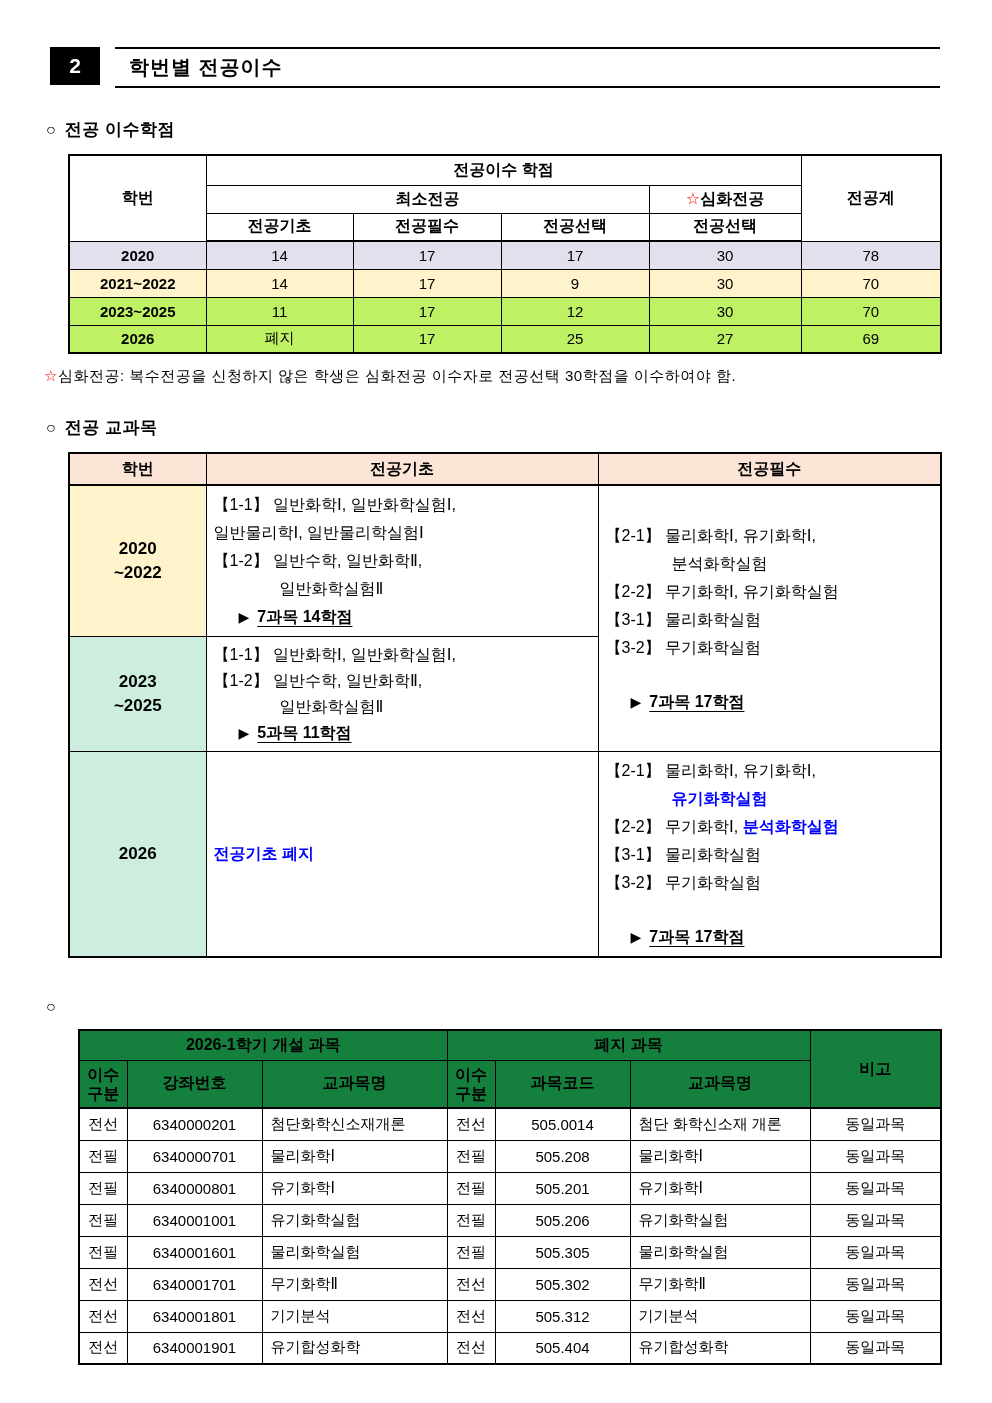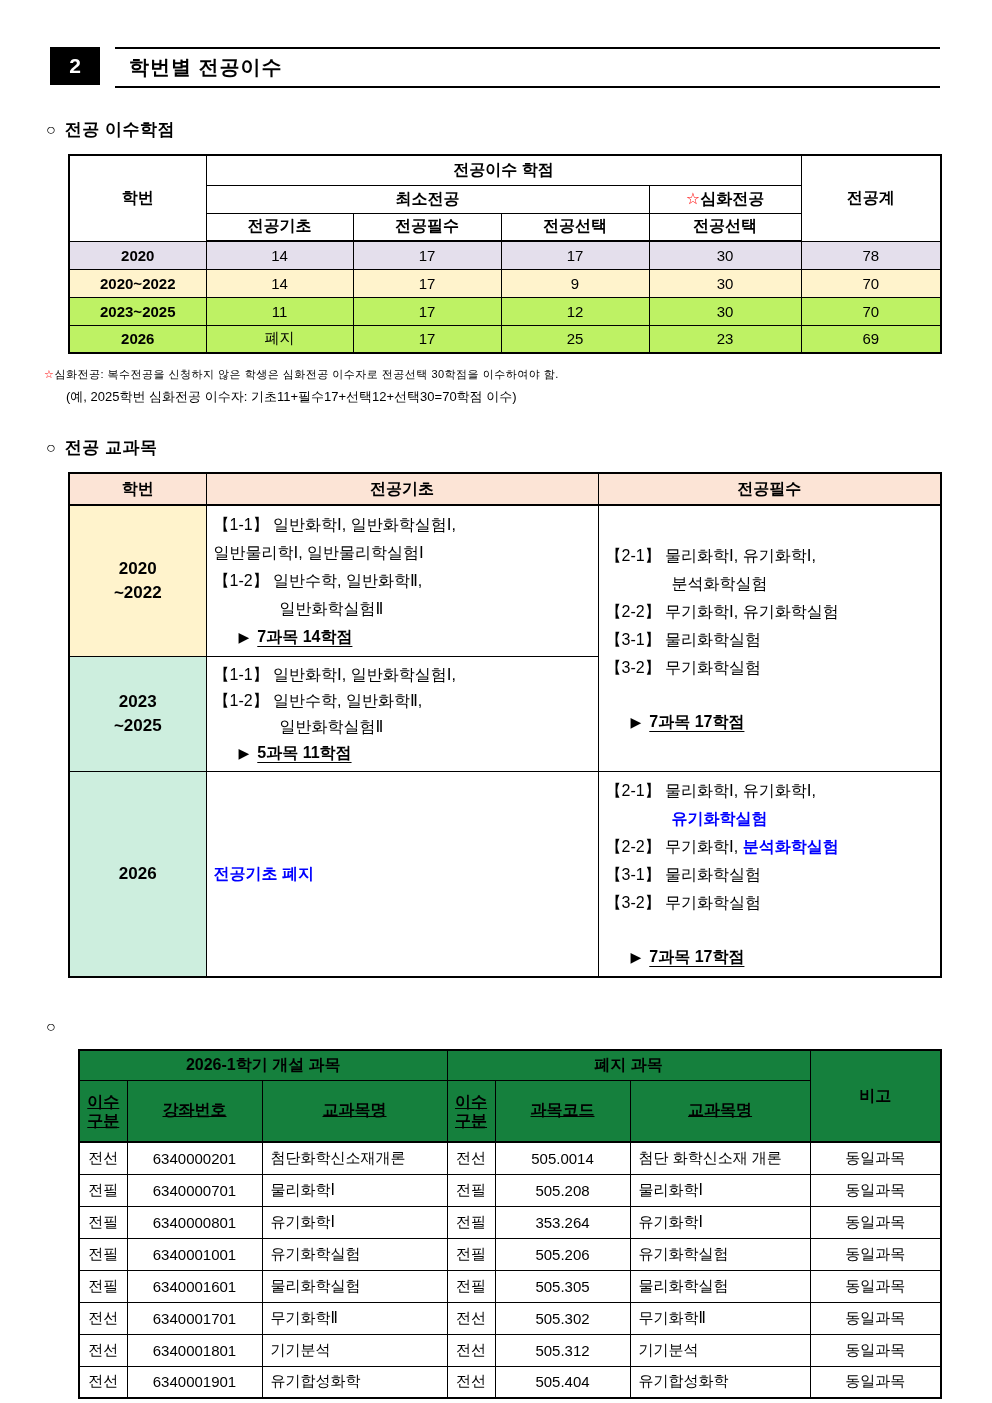--- a/index.html
+++ b/index.html
@@ -42,21 +42,21 @@
   .t1 tr.h1 th { height: 30px; text-align: center; }
   .t1 tr.h3 th { border-bottom: 2px solid #000; }
   .t1 td { height: 28px; }
   .t1 td.hk { font-weight: bold; }
   .row-lavender td { background: #e4dfec; }
   .row-yellow td { background: #fff3cc; }
   .row-mint td { background: #bef264; }
 
   
   .note { margin: 13px 0 0 -6px; }
-  .note1 { font-size: 11px; letter-spacing: 0.5px; }
+  .note1 { font-size: 15px; letter-spacing: 0.5px; }
   .note2 { font-size: 13px; margin: 6px 0 0 22px; }
 
   
   .t2 { margin: 13px 0 0 18px; width: 872px; border: 2px solid #000; font-size: 16px; }
   .t2 th { height: 32px; background: #fce4d6; font-size: 16px; border-bottom: 2px solid #000; }
   .t2 td.label { font-weight: bold; font-size: 17px; line-height: 24px; }
   .t2 td.label.yellow { background: #fff3cc; }
   .t2 td.label.mint { background: #cdeede; }
   .t2 td.content { text-align: left; padding: 5px 6px 5px 7px; vertical-align: top; }
   .t2 td.content.vmid { vertical-align: middle; }
@@ -68,21 +68,21 @@
   .t2 .sumline .sum-text { text-decoration: underline; text-underline-offset: 4px; }
   .t2 .gap-top { margin-top: 26px; }
   .t2 .r1-h { height: 140px; }
   .t2 .r2-h { height: 105px; }
   .t2 .r3-h { height: 193px; }
 
   
   .t3 { margin: 13px 0 0 28px; width: 862px; border: 2px solid #000; font-size: 15px; }
   .t3 th { background: #15803d; font-size: 16px; }
   .t3 tr.h1 th { height: 30px; }
-  .t3 tr.h2 th { height: 62px; border-bottom: 2px solid #000; text-decoration: underline; }
+  .t3 tr.h2 th { height: 48px; border-bottom: 2px solid #000; }
   .t3 th.isu-col { word-break: break-all; line-height: 19px; padding: 0 4px; }
   .t3 td { height: 32px; }
   .t3 td.name { text-align: left; padding-left: 8px; }
 </style>
 </head>
 <body>
 
 <div class="page">
 
   <div class="title-row">
@@ -126,51 +126,50 @@
     </tr>
     <tr class="row-lavender">
       <td class="hk">2020</td>
       <td>14</td>
       <td>17</td>
       <td>17</td>
       <td>30</td>
       <td>78</td>
     </tr>
     <tr class="row-yellow">
-      <td class="hk">2020~2022</td>
+      <td class="hk">2021~2022</td>
       <td>14</td>
       <td>17</td>
       <td>9</td>
       <td>30</td>
       <td>70</td>
     </tr>
     <tr class="row-mint">
       <td class="hk">2023~2025</td>
       <td>11</td>
       <td>17</td>
       <td>12</td>
       <td>30</td>
       <td>70</td>
     </tr>
     <tr class="row-mint">
       <td class="hk">2026</td>
       <td>폐지</td>
       <td>17</td>
       <td>25</td>
-      <td>23</td>
+      <td>27</td>
       <td>69</td>
     </tr>
   </tbody>
     </table>
 
   <div class="note">
     <div class="note1">
       <span class="red">☆</span><span>심화전공: 복수전공을 신청하지 않은 학생은 심화전공 이수자로 전공선택 30학점을 이수하여야 함.</span>
     </div>
-    <div class="note2">(예, 2025학번 심화전공 이수자: 기초11+필수17+선택12+선택30=70학점 이수)</div>
   </div>
 
   <div class="section-head">
     <span class="circ">○</span>
     <span class="sh-text">전공 교과목</span>
   </div>
 
   <table class="t2">
     <colgroup>
       <col style="width:137px">
@@ -289,21 +288,21 @@
       <td>전필</td>
       <td>505.208</td>
       <td class="name">물리화학Ⅰ</td>
       <td>동일과목</td>
     </tr>
     <tr>
       <td>전필</td>
       <td>6340000801</td>
       <td class="name">유기화학Ⅰ</td>
       <td>전필</td>
-      <td>353.264</td>
+      <td>505.201</td>
       <td class="name">유기화학Ⅰ</td>
       <td>동일과목</td>
     </tr>
     <tr>
       <td>전필</td>
       <td>6340001001</td>
       <td class="name">유기화학실험</td>
       <td>전필</td>
       <td>505.206</td>
       <td class="name">유기화학실험</td>

